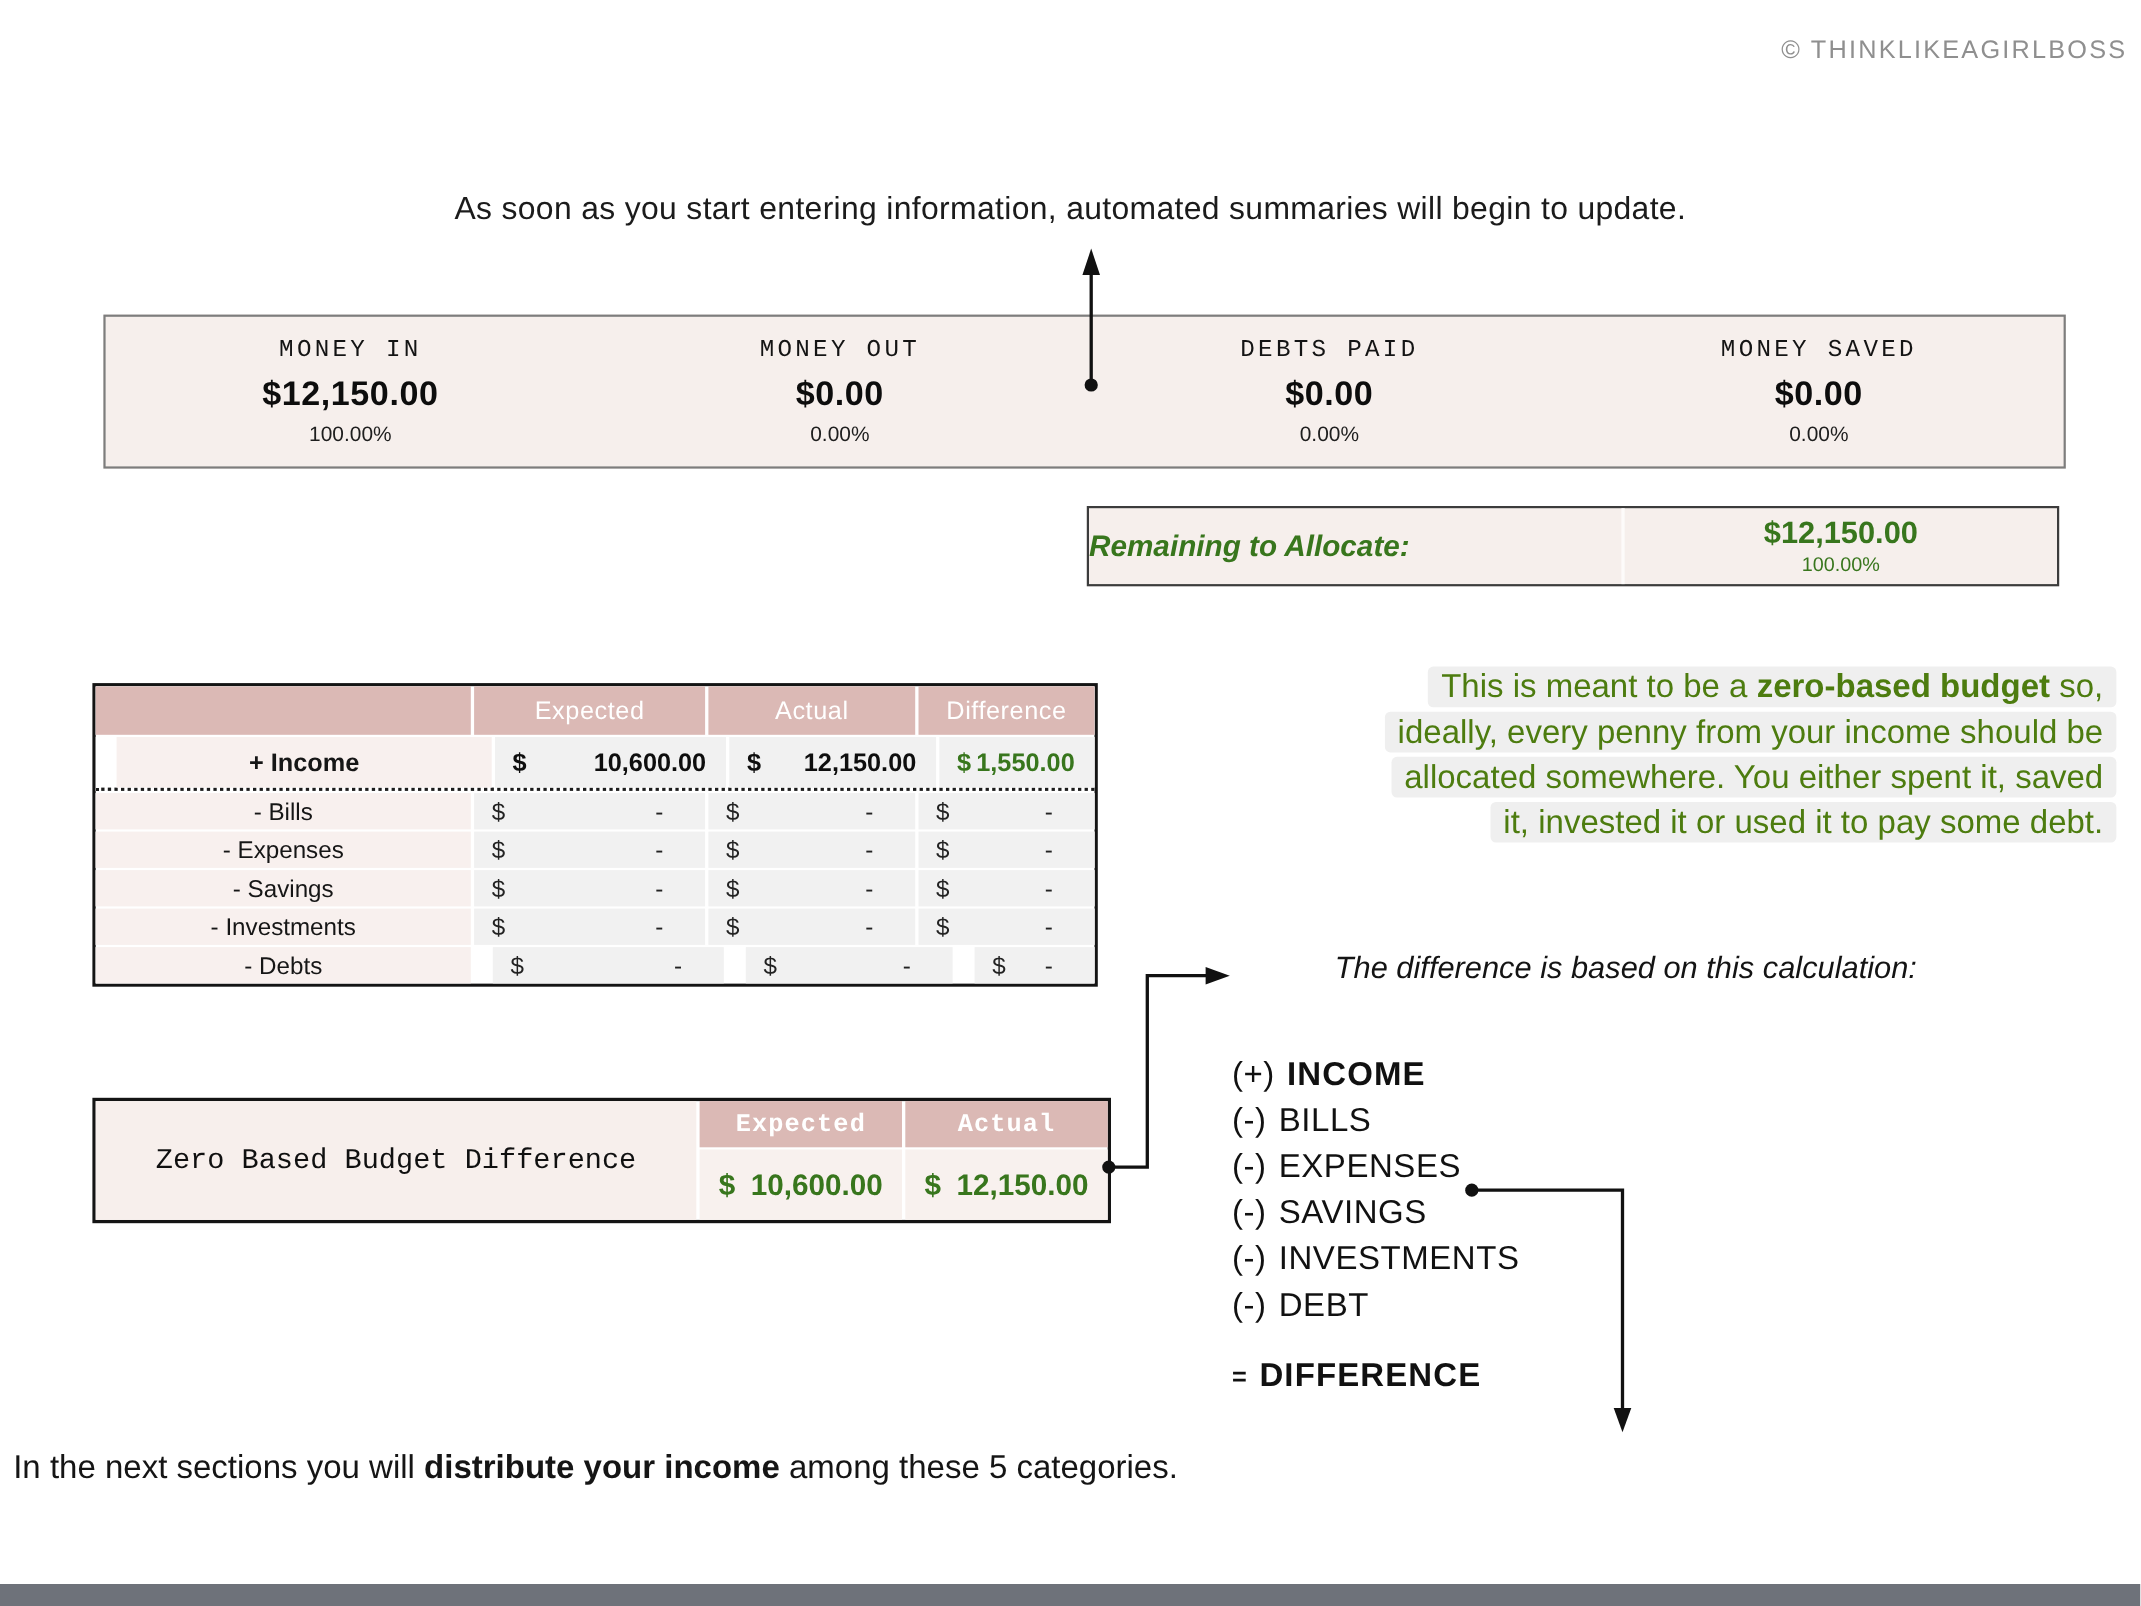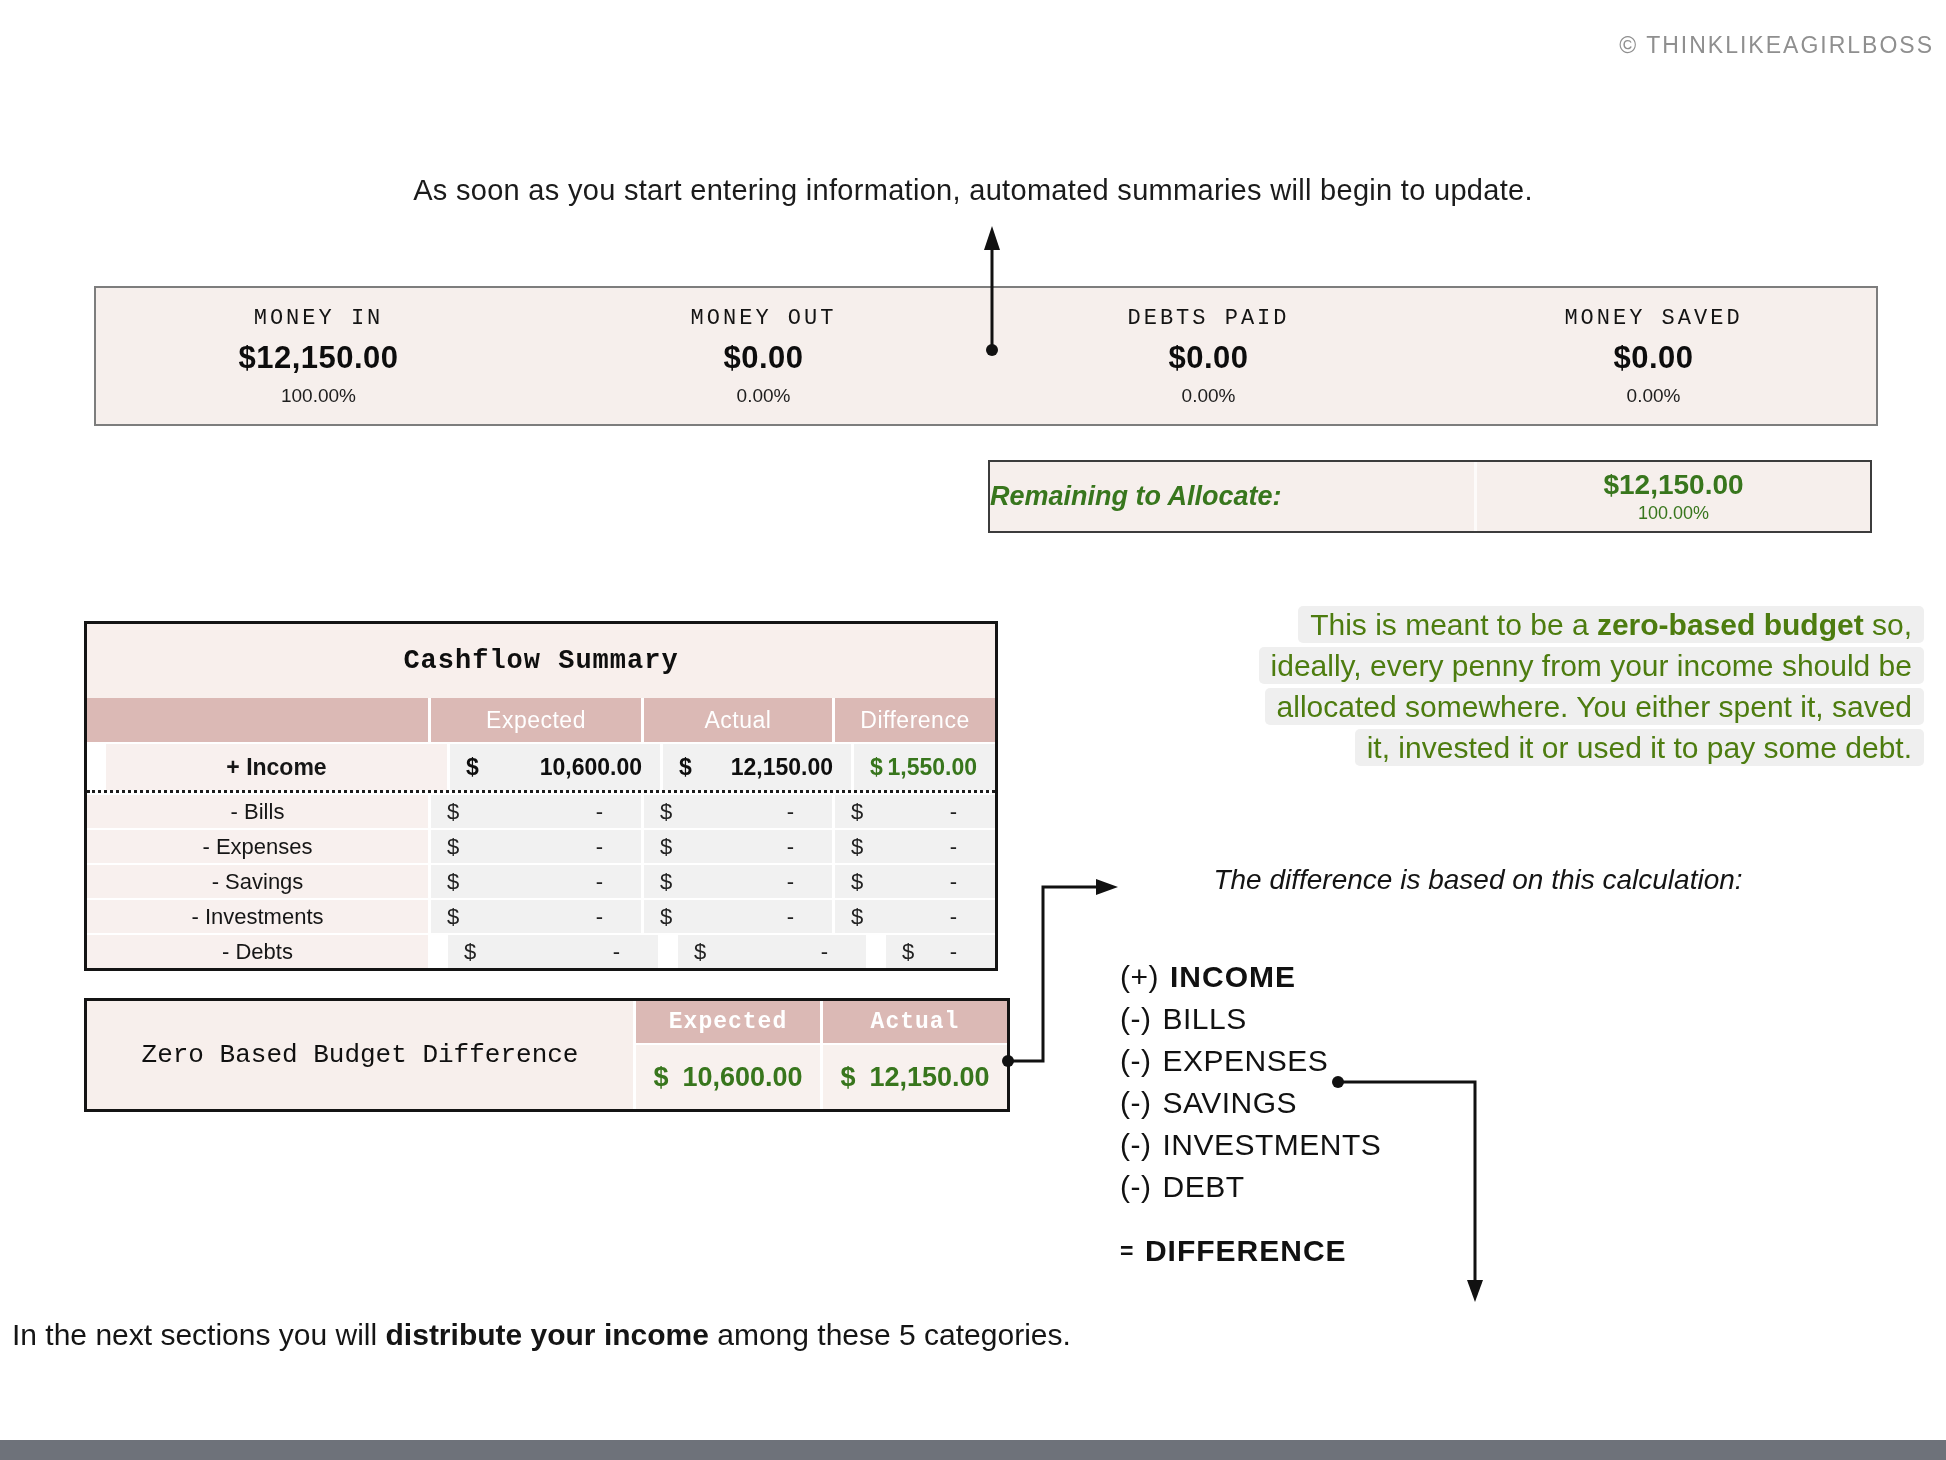--- a/index.html
+++ b/index.html
@@ -115,21 +115,20 @@
     <div class="rem-left">
       <span class="rem-label">Remaining to Allocate:</span>
     </div>
     <div class="rem-right">
       <div class="rem-value">$12,150.00</div>
       <div class="rem-pct">100.00%</div>
     </div>
   </div>
 
   <div class="cashflow">
-    <div class="cf-title">Cashflow Summary</div>
     <div class="cf-grid cf-header">
       <div class="cf-h"></div>
       <div class="cf-h">Expected</div>
       <div class="cf-h">Actual</div>
       <div class="cf-h">Difference</div>
     </div>
     <div>
 
     <div class="cf-grid cf-row income">
           <div class="cf-cell cf-label">+ Income</div>

